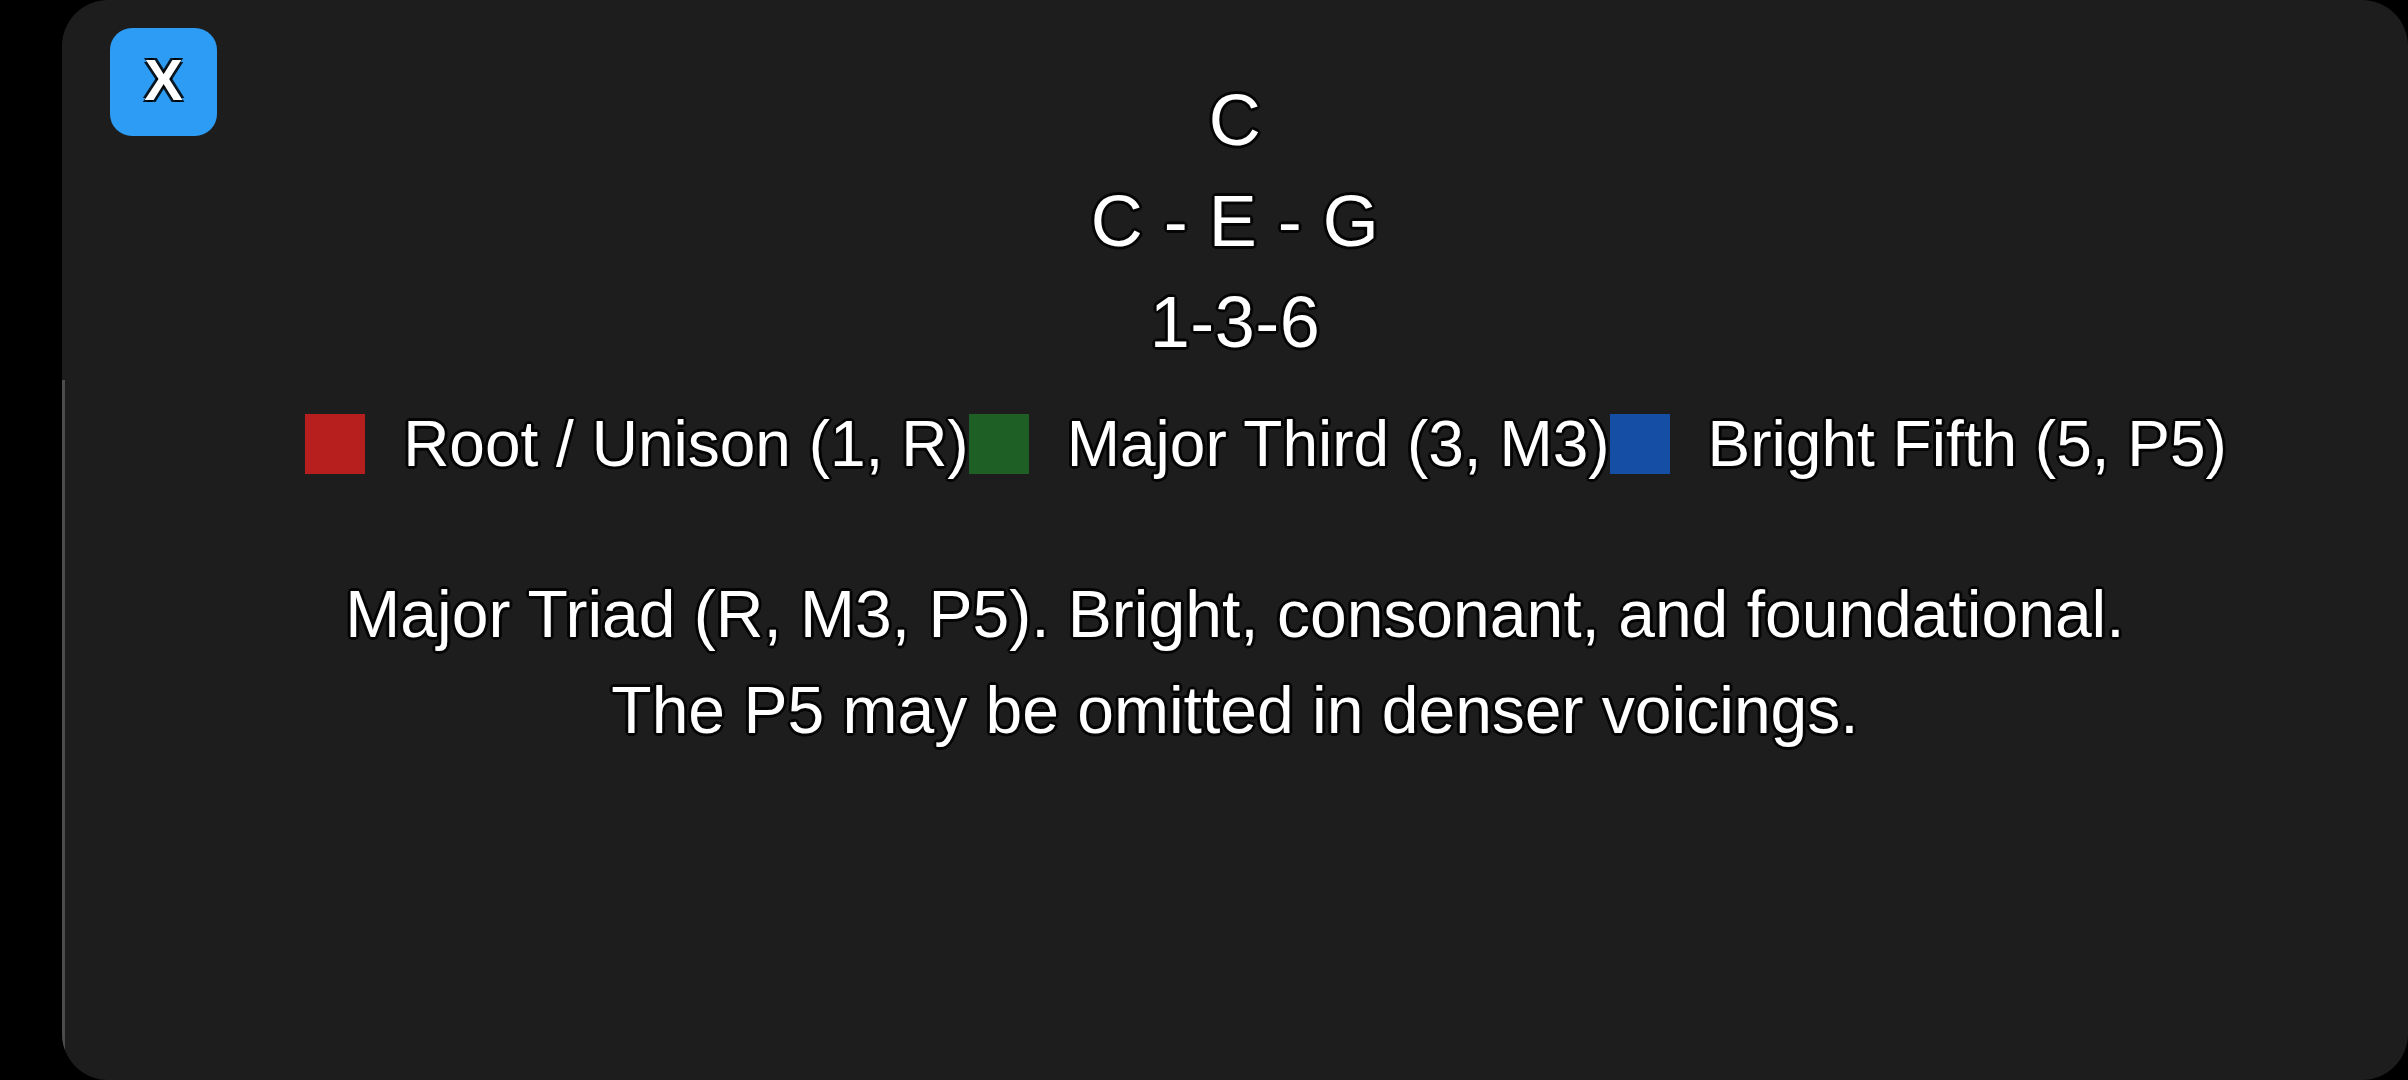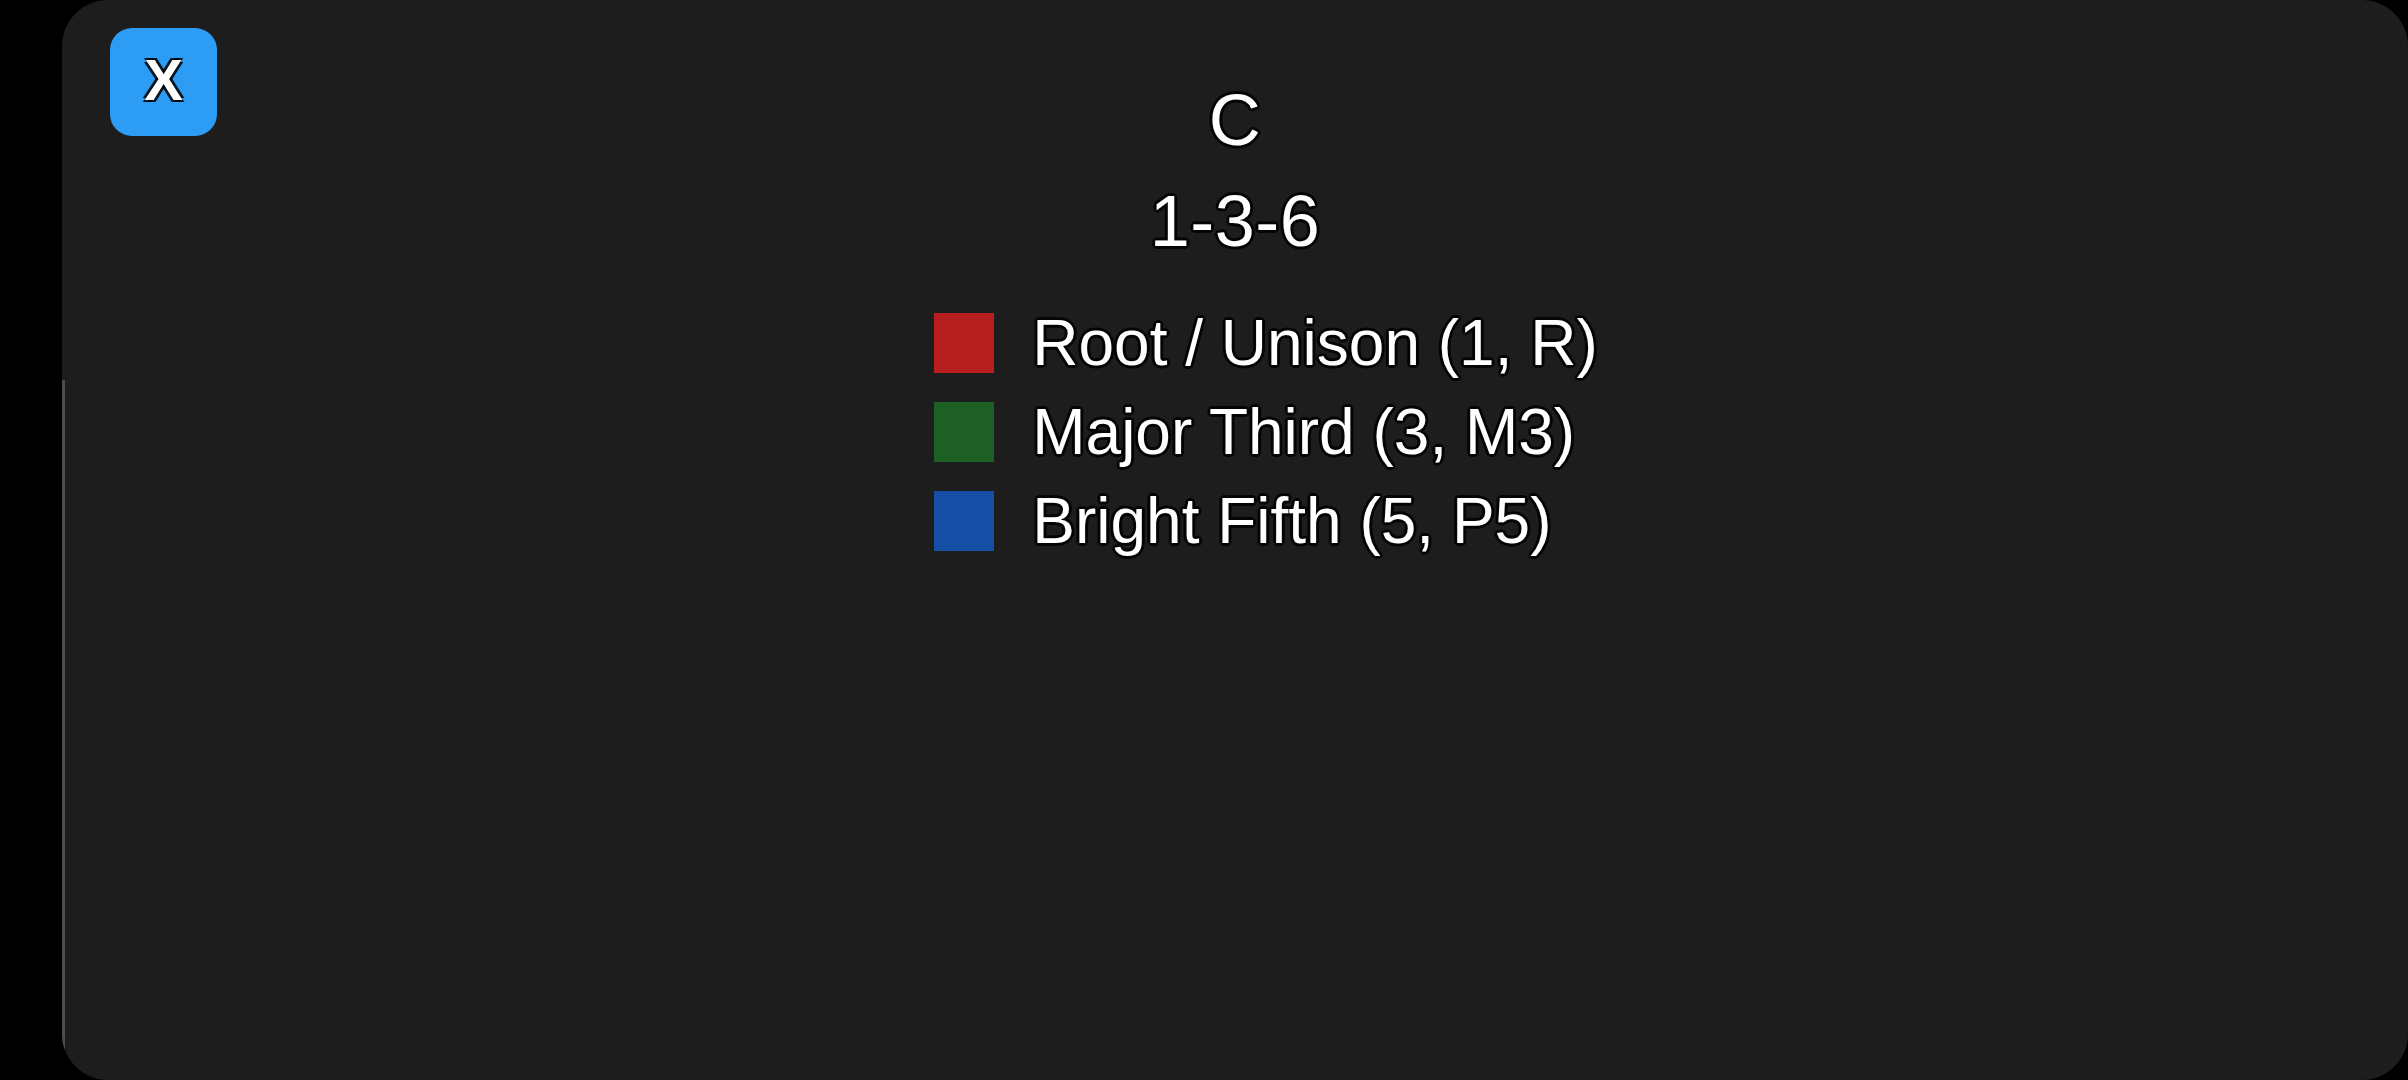--- a/index.html
+++ b/index.html
@@ -115,21 +115,21 @@
     line-height: 101px;
     font-weight: 400;
     letter-spacing: .5px;
     white-space: pre;
   }
 
   
   .legend {
     margin-top: 26px;
     display: flex;
-    flex-direction: column;
+    flex-direction: row;
     align-items: flex-start;
     
     margin-left: 62px;
   }
   .legend-row {
     display: flex;
     align-items: center;
     height: 89px;
   }
   .swatch {
@@ -166,20 +166,21 @@
     <div class="scroll-rail"></div>
 
     <button class="close-btn" style="background: rgb(45, 156, 245);">
       <span class="glyph">X</span>
     </button>
 
     <div class="content">
 
       <div class="header-block">
         <div class="header-line outlined">C</div>
+        <div class="header-line outlined">C - E - G</div>
         <div class="header-line outlined">1-3-6</div>
       </div>
 
       <div class="legend">
 
         <div class="legend-row">
           <span class="swatch" style="background: rgb(183, 31, 31);"></span>
           <span class="legend-label outlined">Root / Unison (1, R)</span>
         </div>
 
@@ -188,16 +189,17 @@
           <span class="legend-label outlined">Major Third (3, M3)</span>
         </div>
 
         <div class="legend-row">
           <span class="swatch" style="background: rgb(20, 78, 165);"></span>
           <span class="legend-label outlined">Bright Fifth (5, P5)</span>
         </div>
 
       </div>
 
+      <div class="description outlined">Major Triad (R, M3, P5). Bright, consonant, and foundational. The P5 may be omitted in denser voicings.</div>
 
     </div>
   </div>
 </div>
 
 </body></html>

